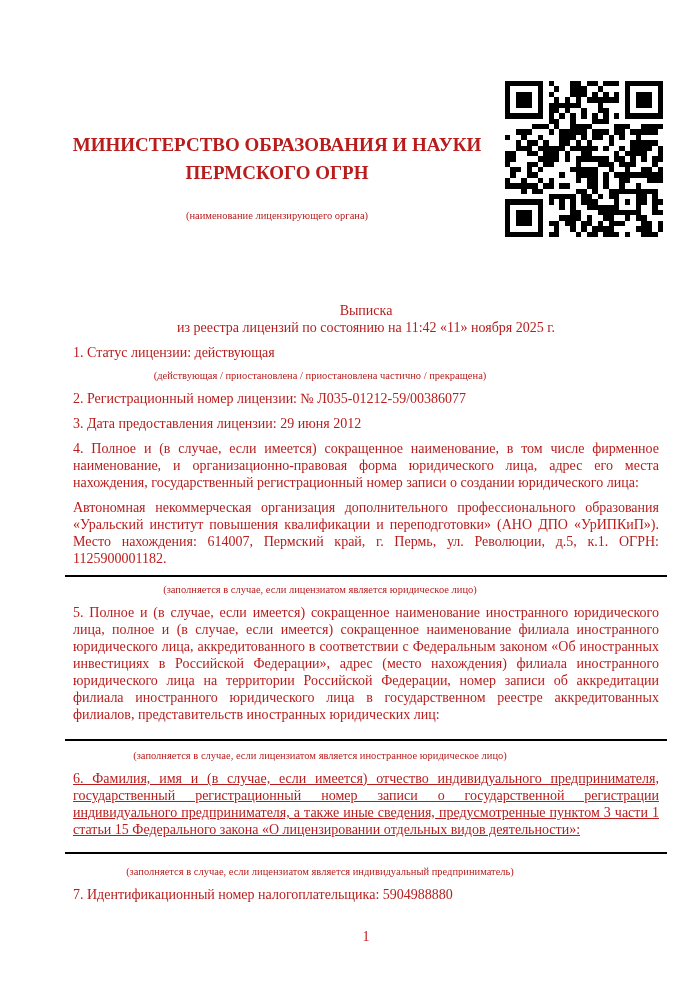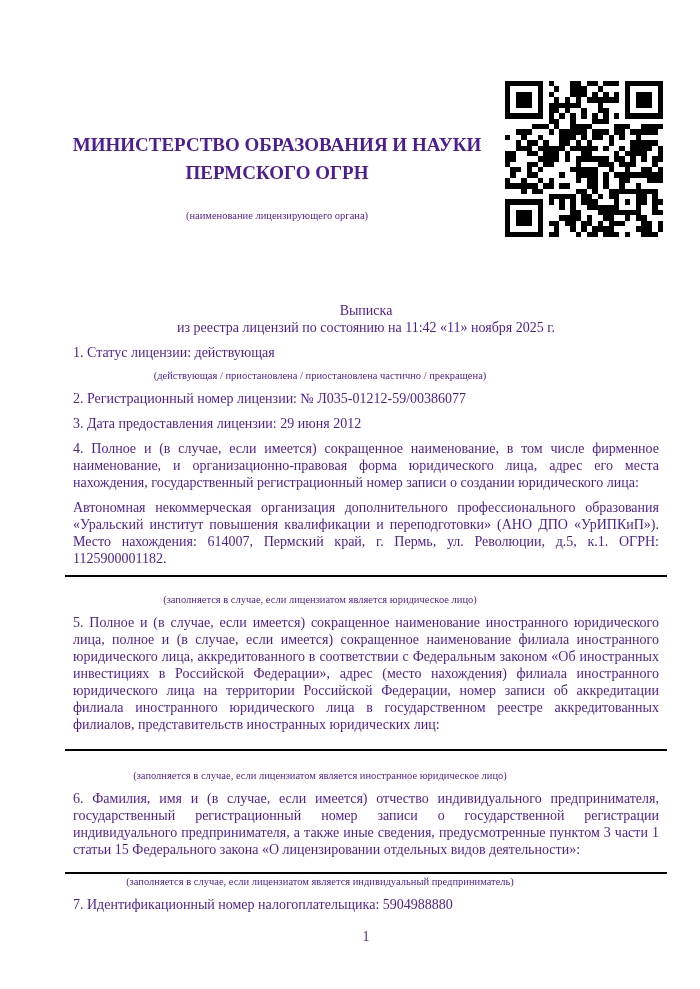--- a/index.html
+++ b/index.html
@@ -1,19 +1,19 @@
 <!DOCTYPE html>
 <html><head>
 <meta charset="utf-8">
 <style>
   html,body{margin:0;padding:0;background:#ffffff;}
   .page{
     position:relative;
     width:700px;height:989px;
-    background:#ffffff;color:#4c1d95;
+    background:#ffffff;color:#b91c1c;
     font-family:"Liberation Serif","DejaVu Serif",serif;
     overflow:hidden;
   }
   .qr{position:absolute;left:505px;top:81px;width:158px;height:156px;}
   .qr svg{width:100%;height:100%;display:block;shape-rendering:crispEdges;}
 
   .ministry{position:absolute;left:30px;top:131px;width:494px;text-align:center;}
   .ministry-line{font-weight:bold;font-size:19px;line-height:28px;white-space:nowrap;}
   .small-caption{font-size:10.5px;line-height:13px;}
   .ministry .small-caption{margin-top:22px;}
@@ -24,27 +24,27 @@
   .justify{text-align:justify;}
   .rule{height:0;border-top:2px solid #000;}
   .cap{width:510px;text-align:center;}
 
   .item1{margin-top:36px;}
   .cap1{margin-top:8px;}
   .item2{margin-top:18px;}
   .item3{margin-top:14px;}
   .item4{margin-top:15px;}
   .rule4{margin-top:2px;}
-  .cap4{margin-top:16px;}
+  .cap4{margin-top:6px;}
   .item5{margin-top:14px;}
   .rule5{margin-top:16px;}
-  .cap5{margin-top:18px;}
-  .item6{margin-top:20px;}
+  .cap5{margin-top:8px;}
+  .item6{margin-top:20px;text-decoration:underline;}
   .rule6{margin-top:14px;}
-  .cap6{margin-top:1px;}
+  .cap6{margin-top:11px;}
   .item7{margin-top:22px;}
 
   .page-number{position:absolute;left:65px;top:928px;width:602px;text-align:center;font-size:14px;line-height:17px;}
 </style>
 </head>
 <body>
 
 <div class="page">
 
   <div class="qr">

